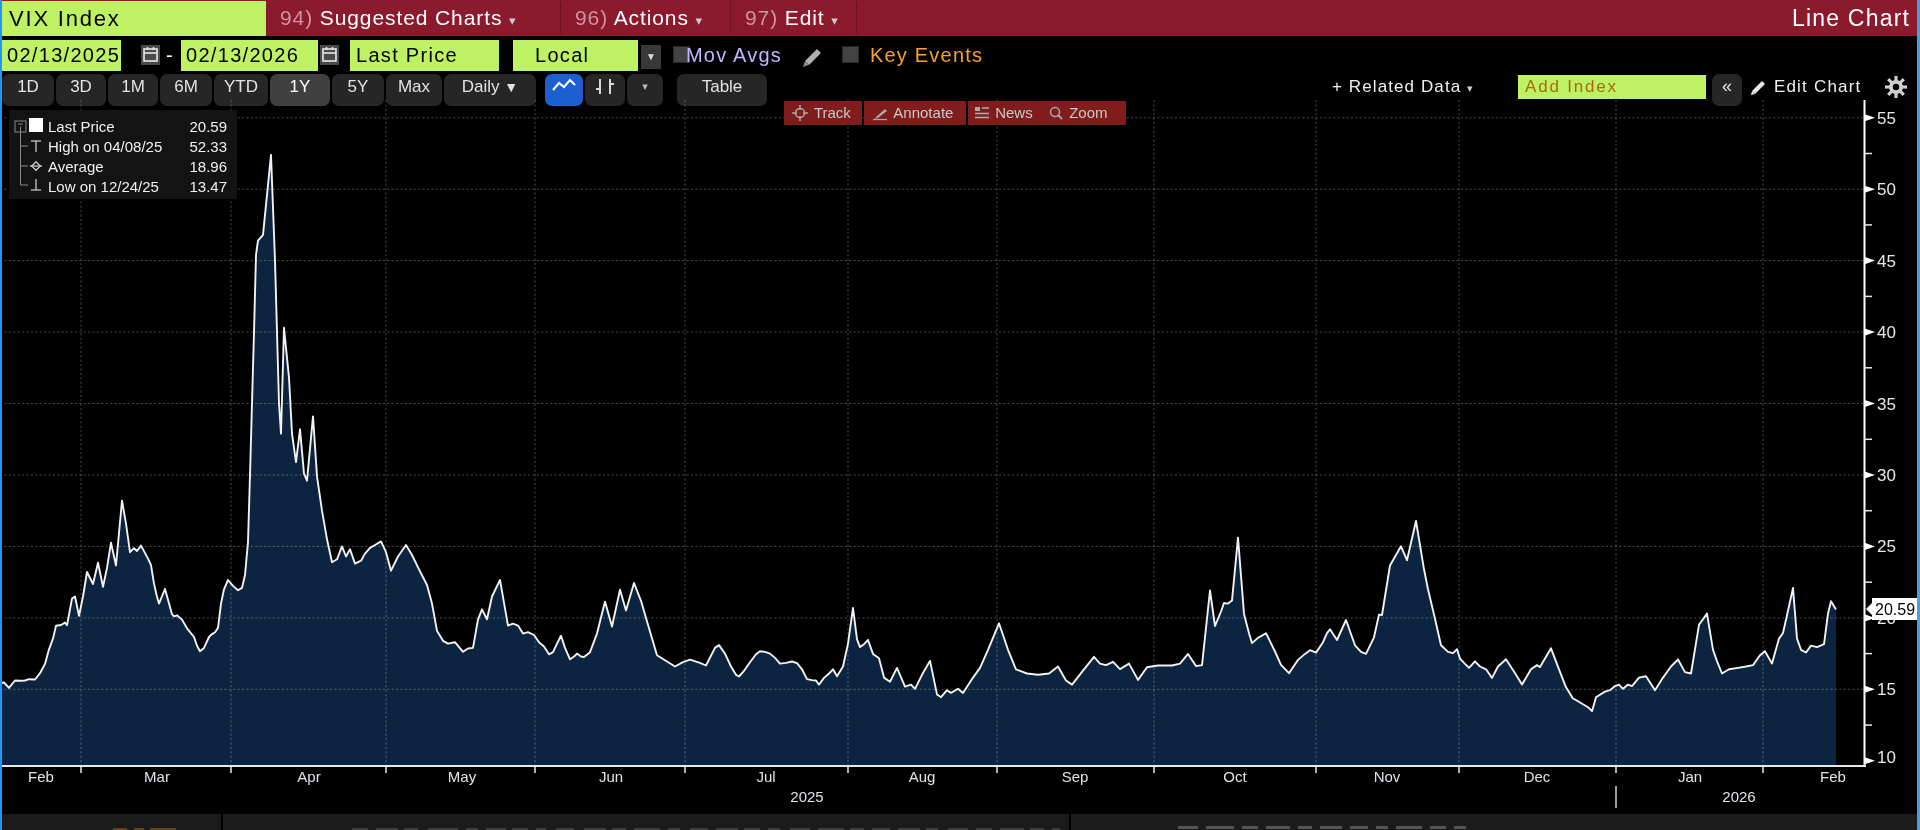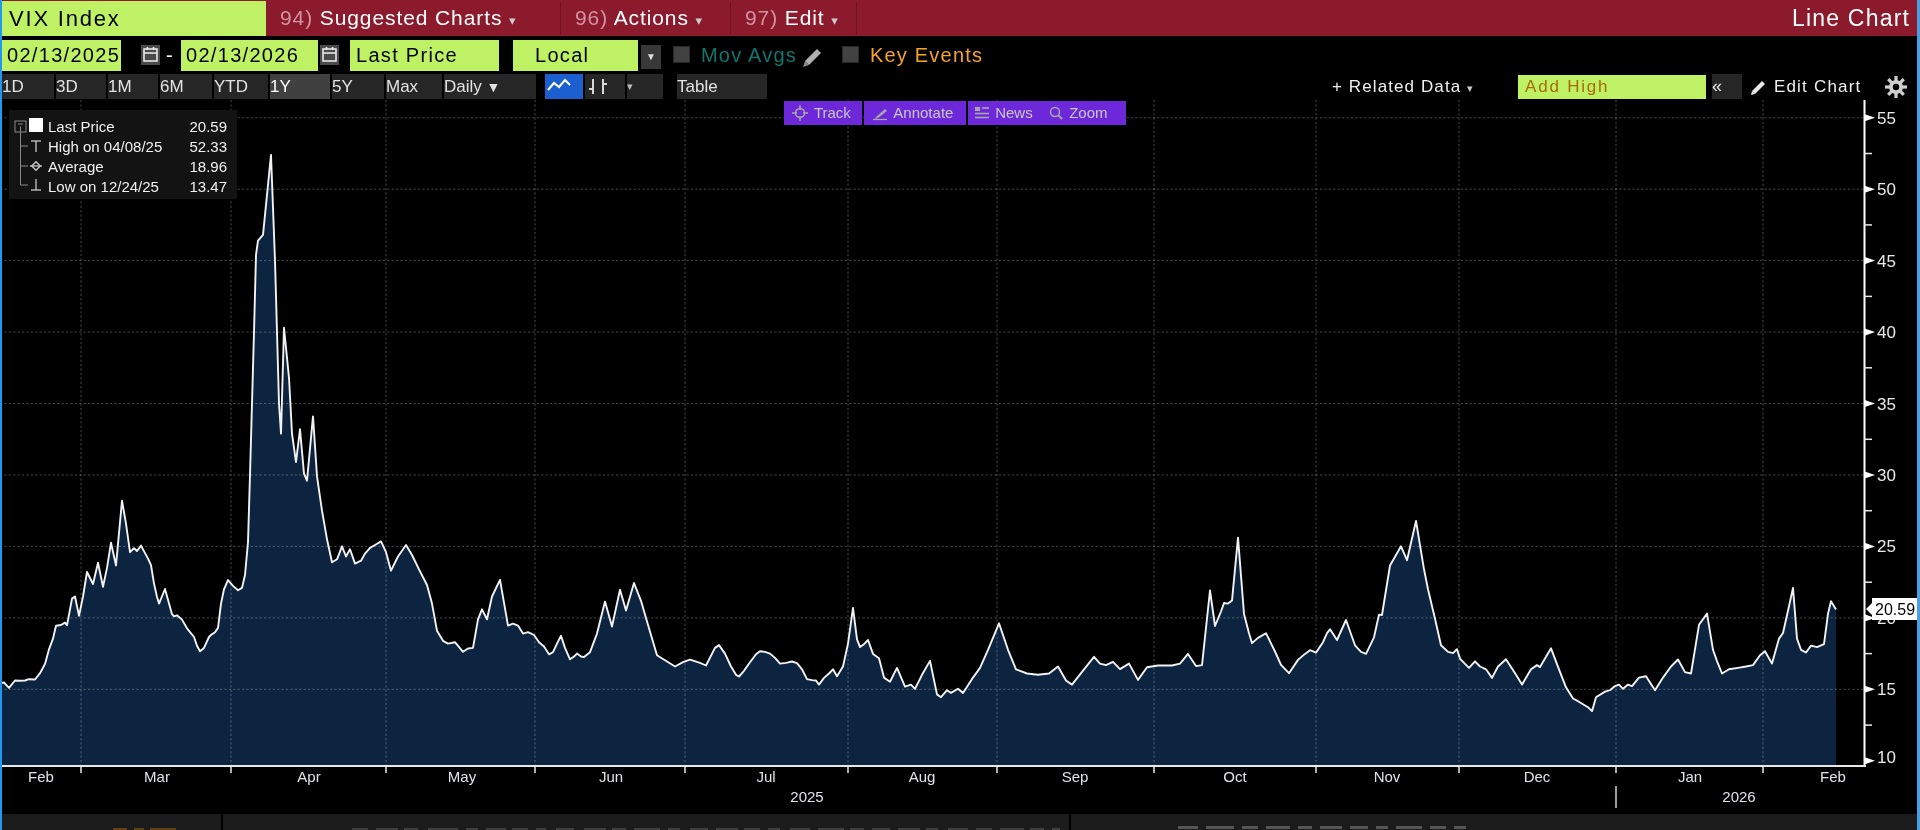--- a/index.html
+++ b/index.html
@@ -3,24 +3,24 @@
 <style>
 * { margin:0; padding:0; box-sizing:border-box; }
 html,body { width:1920px; height:830px; background:#000; overflow:hidden;
   font-family:"Liberation Sans", sans-serif; }
 .abs { position:absolute; }
 .amber { background:#bef264; color:#000; letter-spacing:1.3px; }
 .ax { font-size:17px; fill:#e8e8e8; font-family:"Liberation Sans", sans-serif; }
 .mon { font-size:15px; fill:#dfe3e8; font-family:"Liberation Sans", sans-serif; }
 .leg { font-size:15px; fill:#f0f0f0; font-family:"Liberation Sans", sans-serif; }
 .grid { stroke:rgba(255,255,255,0.28); stroke-width:1; stroke-dasharray:2.2 2.2; }
-.r3btn { position:absolute; top:74px; height:25px; background:#262626; color:#e2e2e2;
-  font-size:17px; line-height:25px; }
+.r3btn { position:absolute; top:74px; height:32px; background:#262626; color:#e2e2e2;
+  font-size:17px; text-align:center; line-height:25px;border-radius:7px; }
 .cal { background:#4a4a4a; width:19px; height:20px; }
-.trackbtn { position:absolute; top:101px; height:24px; background:#6d28d9; color:#c8c8c8;
+.trackbtn { position:absolute; top:101px; height:24px; background:#7f1d1d; color:#c8c8c8;
   font-size:15px; line-height:24px; }
 </style></head>
 <body>
 
 <div class="abs" style="left:0;top:0;width:1920px;height:36px;background:#8a1a2c"></div>
 <div class="abs" style="left:560px;top:2px;width:1px;height:32px;background:#6d1422"></div>
 <div class="abs" style="left:730px;top:2px;width:1px;height:32px;background:#6d1422"></div>
 <div class="abs" style="left:856px;top:2px;width:1px;height:32px;background:#6d1422"></div>
 <div class="abs amber" style="left:1px;top:1px;width:265px;height:35px;font-size:22px;line-height:35px;padding-left:8px;letter-spacing:1.8px">VIX Index</div>
 <div class="abs" style="top:0;left:280px;height:36px;line-height:36px;font-size:21px;color:#fff;letter-spacing:0.9px"><span style="color:#d2929e">94)</span> Suggested Charts <span style="font-size:13px;color:#ccc">▾</span></div>
@@ -40,21 +40,21 @@
 <div class="abs cal" style="left:320px;top:45px"><svg width="19" height="20">
       <rect x="3" y="4" width="13" height="12" fill="none" stroke="#e8e8e8" stroke-width="1.6"></rect>
       <line x1="3" y1="8" x2="16" y2="8" stroke="#e8e8e8" stroke-width="1.6"></line>
       <line x1="6.5" y1="2" x2="6.5" y2="5" stroke="#e8e8e8" stroke-width="1.6"></line>
       <line x1="12.5" y1="2" x2="12.5" y2="5" stroke="#e8e8e8" stroke-width="1.6"></line>
     </svg></div>
 <div class="abs amber" style="left:350px;top:40px;width:149px;height:31px;font-size:20px;line-height:31px;padding-left:6px">Last Price</div>
 <div class="abs amber" style="left:513px;top:40px;width:125px;height:31px;font-size:20px;line-height:31px;padding-left:22px">Local CCY</div>
 <div class="abs" style="left:641px;top:45px;width:20px;height:24px;background:#383838;color:#ddd;text-align:center;line-height:24px;font-size:10px">▼</div>
 <div class="abs" style="left:673px;top:46px;width:17px;height:17px;background:#424242;border:1px solid #2a2a2a"></div>
-<div class="abs" style="left:701px;top:40px;color:#0f766e;font-size:20px;line-height:31px;letter-spacing:1.2px">Mov Avgs</div>
+<div class="abs" style="left:686px;top:40px;color:#c4b5fd;font-size:20px;line-height:31px;letter-spacing:1.2px">Mov Avgs</div>
 <div class="abs" style="left:800px;top:44px"><svg width="26" height="24">
       <path d="M5 17 L17 5 L21 9 L9 21 Z" fill="#b0b0b0"></path>
       <path d="M5 17 L3 23 L9 21 Z" fill="#8a8a8a"></path>
     </svg></div>
 <div class="abs" style="left:842px;top:46px;width:17px;height:17px;background:#424242;border:1px solid #2a2a2a"></div>
 <div class="abs" style="left:870px;top:40px;color:#f8a22b;font-size:20px;line-height:31px;letter-spacing:1.2px">Key Events</div>
 
 <div class="r3btn" style="left:2px;width:52px">1D</div>
 <div class="r3btn" style="left:56px;width:50px">3D</div>
 <div class="r3btn" style="left:108px;width:50px">1M</div>
@@ -69,21 +69,21 @@
     </svg></div>
 <div class="r3btn" style="left:585px;width:40px"><svg width="26" height="19" style="margin-top:3px">
       <line x1="8" y1="2" x2="8" y2="17" stroke="#d8d8d8" stroke-width="2"></line>
       <line x1="4" y1="12" x2="8" y2="12" stroke="#d8d8d8" stroke-width="2"></line>
       <line x1="18" y1="2" x2="18" y2="17" stroke="#d8d8d8" stroke-width="2"></line>
       <line x1="18" y1="7" x2="22" y2="7" stroke="#d8d8d8" stroke-width="2"></line>
     </svg></div>
 <div class="r3btn" style="left:627px;width:36px;font-size:11px;color:#bbb">▾</div>
 <div class="r3btn" style="left:677px;width:90px">Table</div>
 <div class="abs" style="left:1332px;top:74px;height:25px;line-height:25px;color:#f0f0f0;font-size:17px;letter-spacing:1.1px">+ Related Data <span style="font-size:11px;color:#ccc">▾</span></div>
-<div class="abs amber" style="left:1518px;top:75px;width:188px;height:24px;font-size:17px;line-height:24px;padding-left:7px;color:#a96a0c;letter-spacing:1.8px">Add High</div>
+<div class="abs amber" style="left:1518px;top:75px;width:188px;height:24px;font-size:17px;line-height:24px;padding-left:7px;color:#a96a0c;letter-spacing:1.8px">Add Index</div>
 <div class="r3btn" style="left:1712px;width:30px;font-size:18px">«</div>
 <div class="abs" style="left:1748px;top:74px;height:25px;line-height:25px;color:#f0f0f0;font-size:17px;letter-spacing:1.2px"><svg width="20" height="17" style="vertical-align:-3px">
       <path d="M4 13 L14 3 L17 6 L7 16 Z" fill="#e8e8e8"></path>
       <path d="M4 13 L3 17 L7 16 Z" fill="#e8e8e8"></path>
     </svg> Edit Chart</div>
 <div class="abs" style="left:1884px;top:75px"><svg width="24" height="24">
       <g fill="#cfcfcf">
         <circle cx="12" cy="12" r="7"></circle>
         <rect x="10.4" y="1" width="3.2" height="22"></rect>
         <rect x="1" y="10.4" width="22" height="3.2"></rect>

